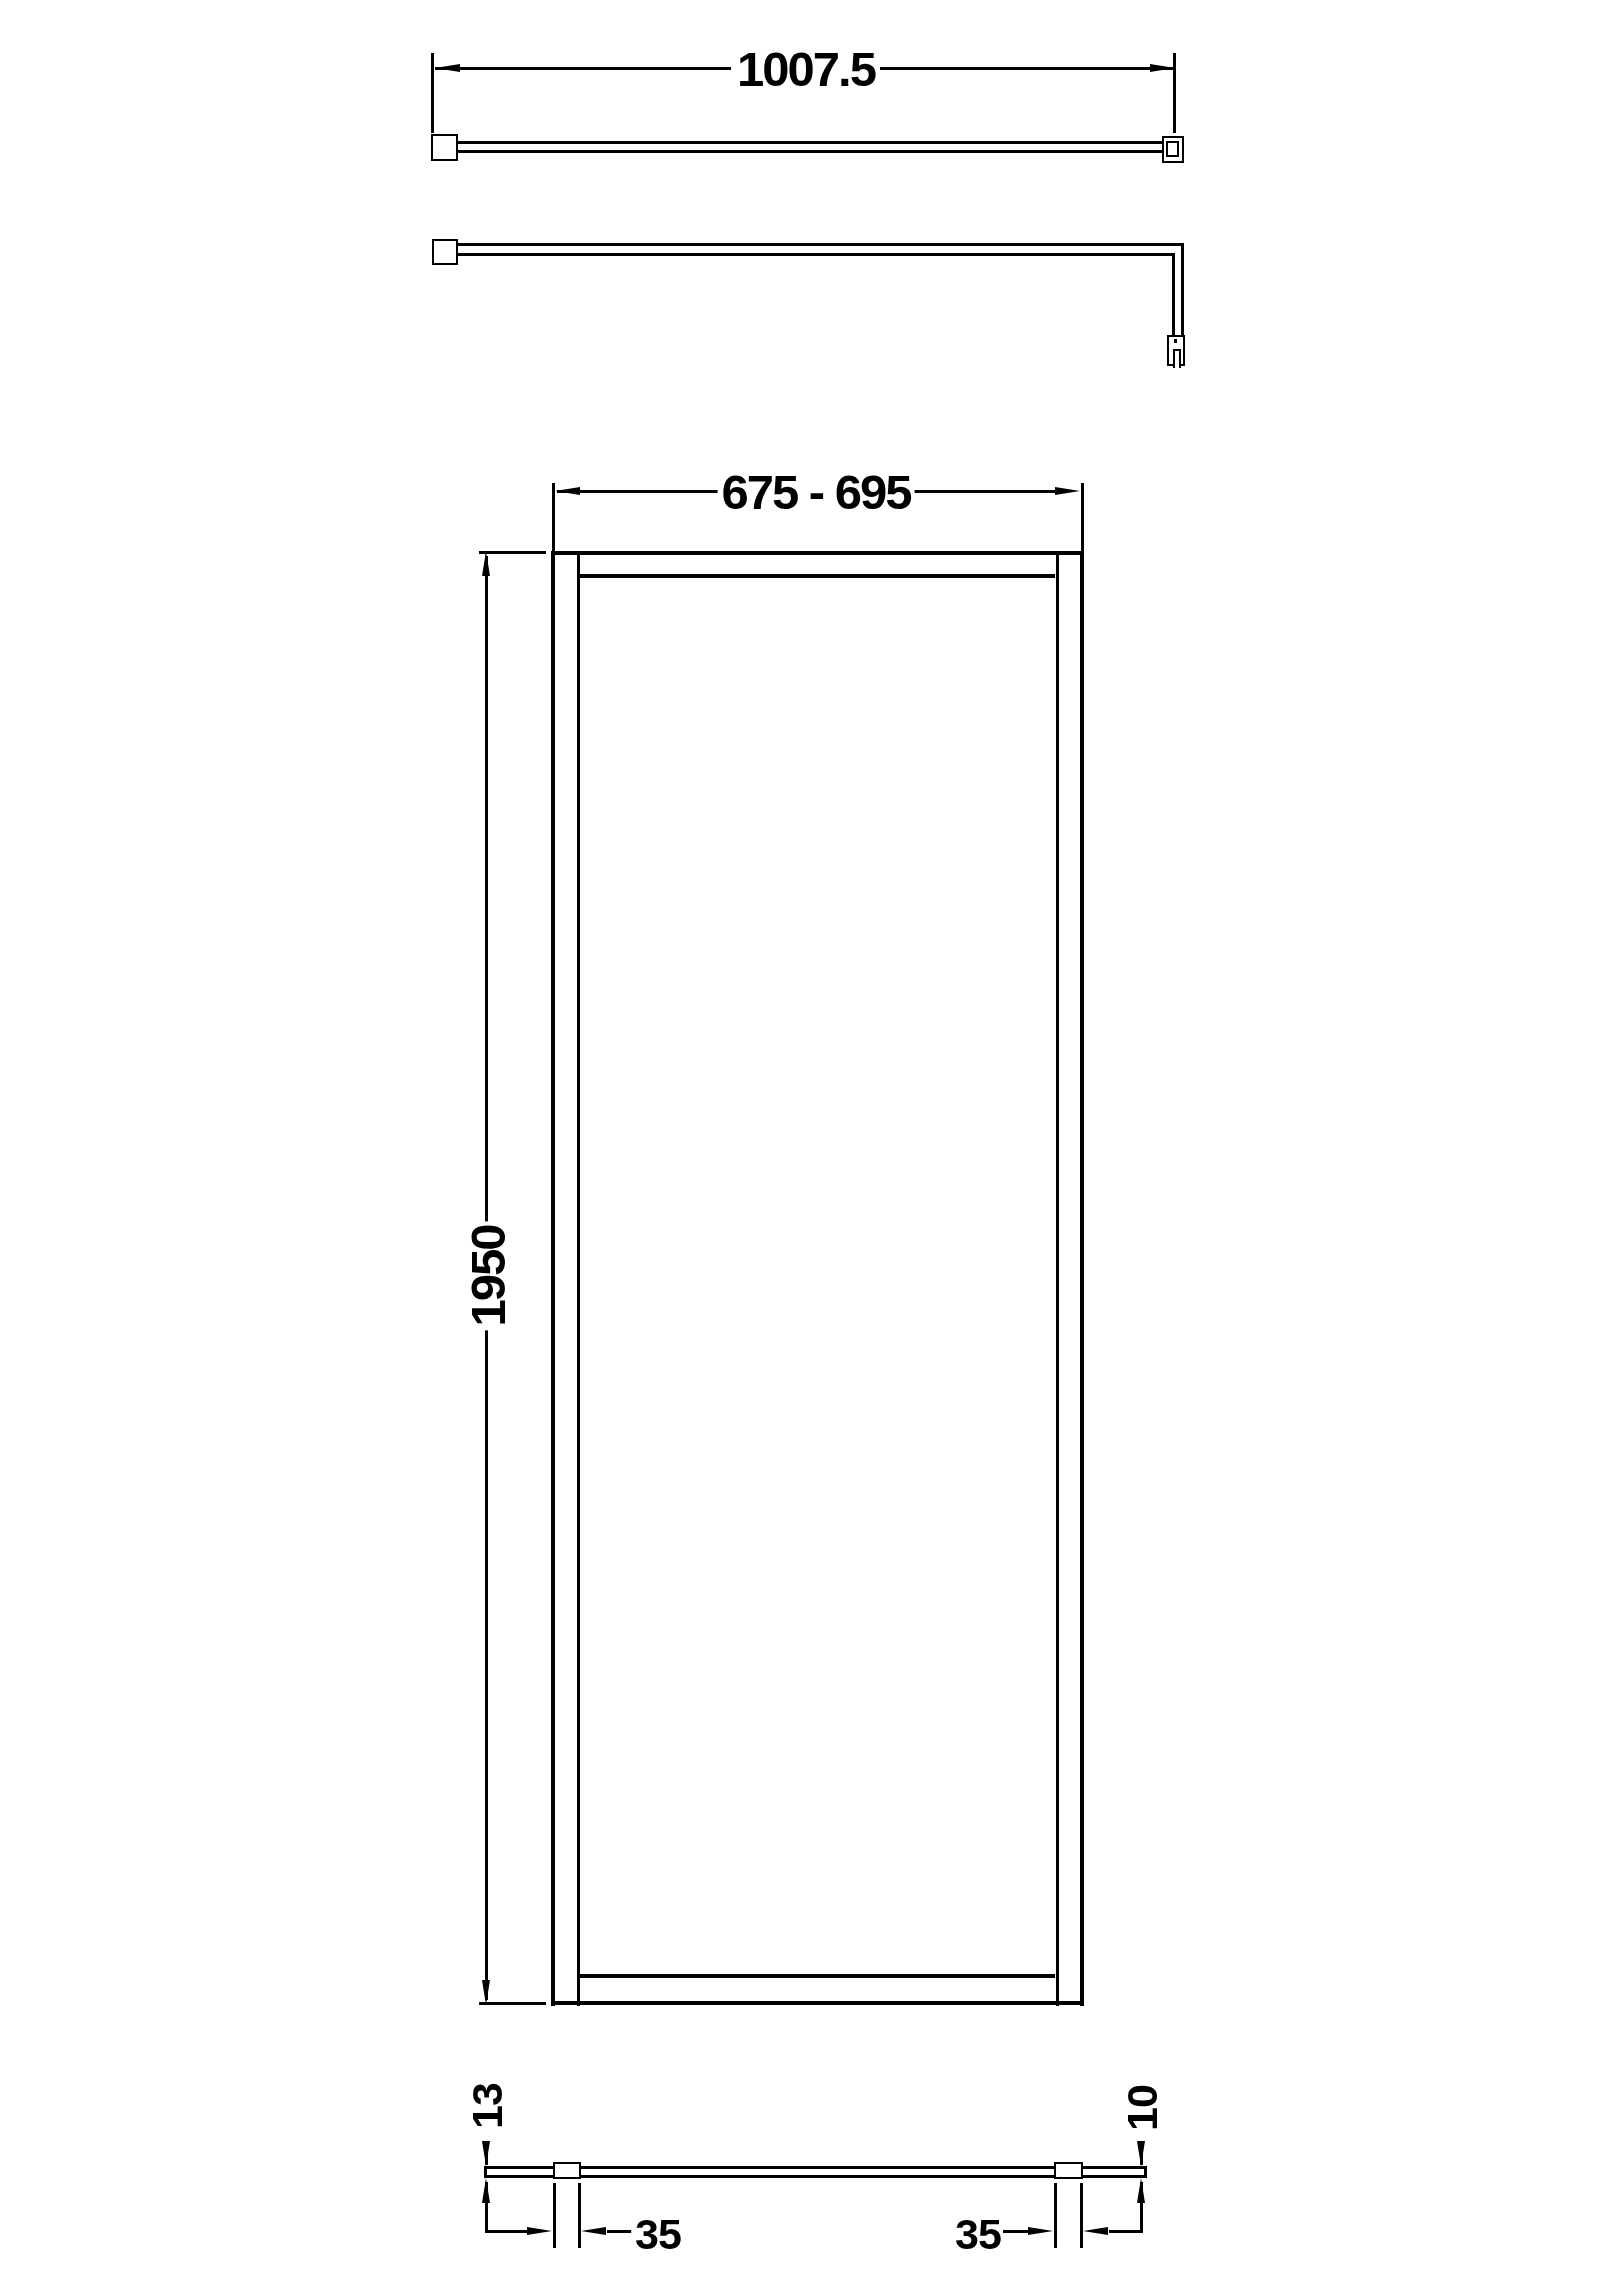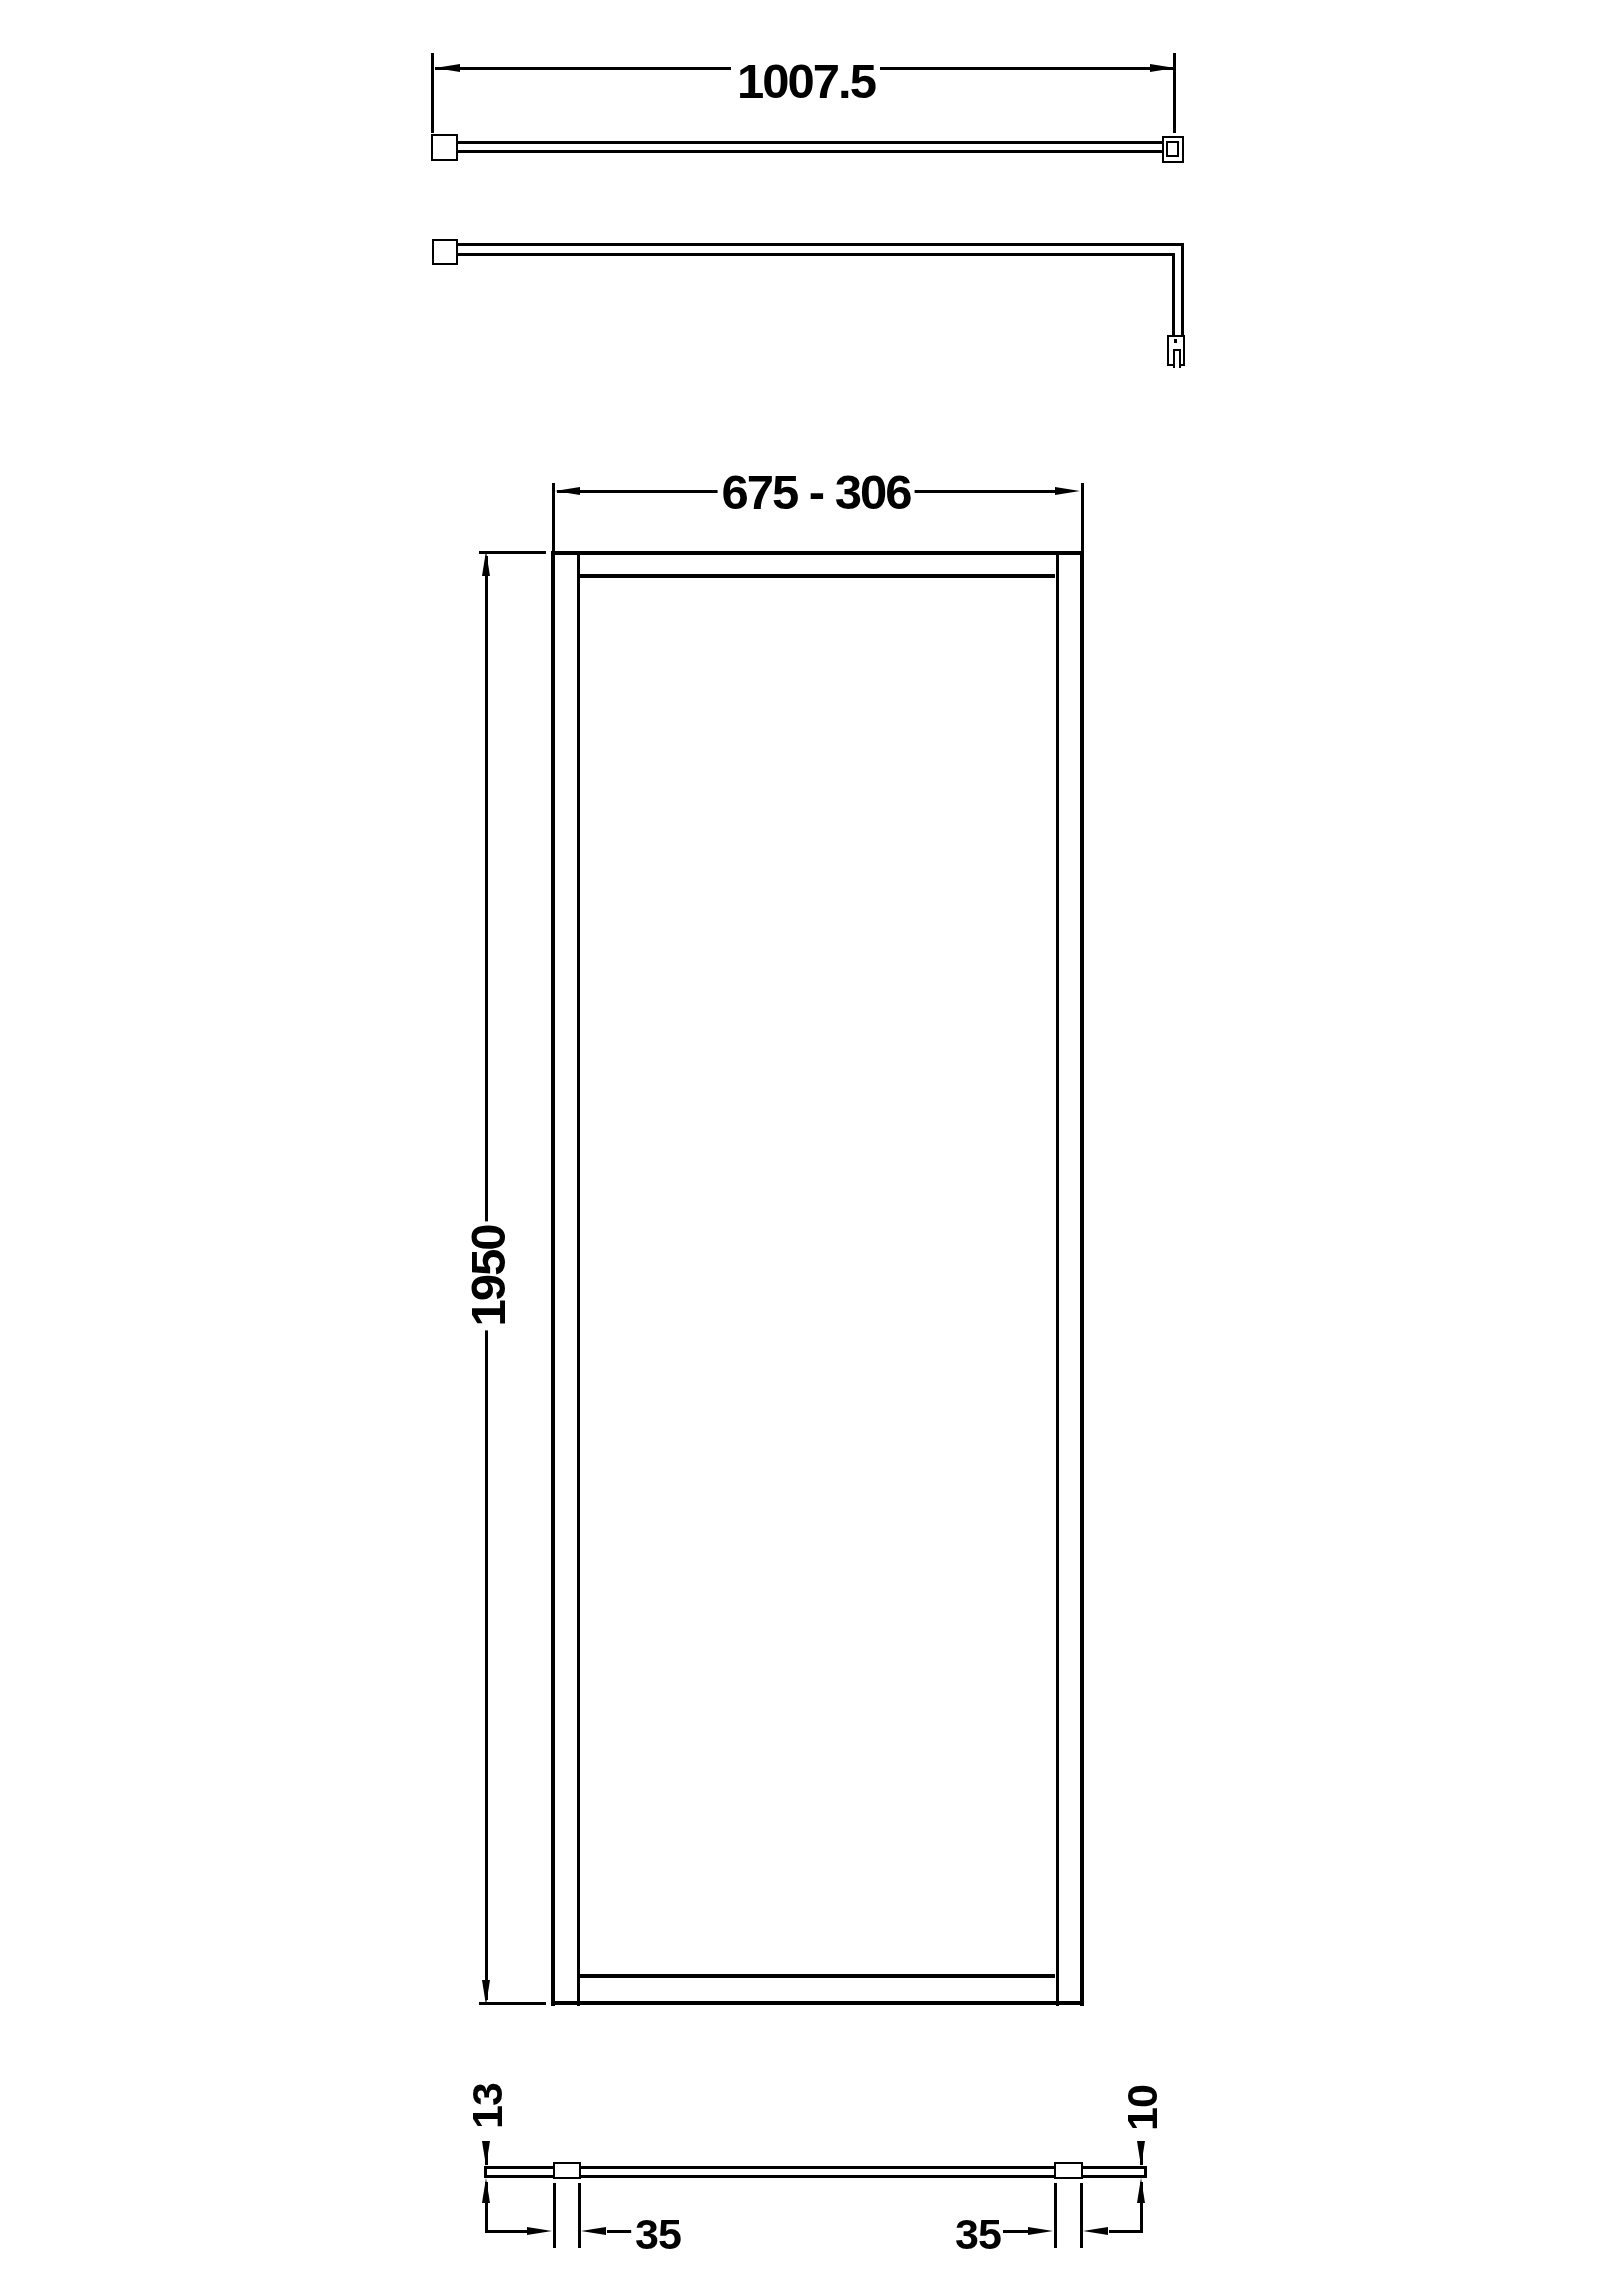--- a/index.html
+++ b/index.html
@@ -26,21 +26,21 @@
 
 <div class="canvas">
 
   <div>
     <div class="v" style="left:431px;top:53px;height:80px;"></div>
     <div class="v" style="left:1173px;top:53px;height:80px;"></div>
     <div class="h" style="left:435px;top:67px;width:296px;"></div>
     <div class="h" style="left:880px;top:67px;width:294px;"></div>
     <div class="ar aL" style="left:435px;top:64px;"></div>
     <div class="ar aR" style="left:1150px;top:64px;"></div>
-    <div class="lbl big" style="left:806px;top:69px;margin-top:12px;">1007.5</div>
+    <div class="lbl big" style="left:806px;top:69px;">1007.5</div>
     <div class="h" style="left:455px;top:141px;width:710px;"></div>
     <div class="h" style="left:455px;top:150px;width:710px;"></div>
     <div class="rect" style="left:431px;top:134px;width:27.4px;height:27.4px;"></div>
     <div class="rect" style="left:1162px;top:136px;width:21.6px;height:26.5px;"></div>
     <div class="rect" style="left:1166px;top:141px;width:12.7px;height:15.7px;border-width:2px;"></div>
   </div>
 
   <div>
     <div class="rect" style="left:432px;top:239px;width:25.5px;height:25.5px;"></div>
     <div class="h" style="left:456px;top:243px;width:728px;"></div>
@@ -54,21 +54,21 @@
   </div>
 
   <div>
 
     <div class="v" style="left:552px;top:483px;height:69px;"></div>
     <div class="v" style="left:1081px;top:483px;height:69px;"></div>
     <div class="h" style="left:557px;top:490px;width:171px;"></div>
     <div class="h" style="left:906px;top:490px;width:151px;"></div>
     <div class="ar aL" style="left:555px;top:487px;"></div>
     <div class="ar aR" style="left:1055px;top:487px;"></div>
-    <div class="lbl big" style="left:816px;top:492px;">675 - 306</div>
+    <div class="lbl big" style="left:816px;top:492px;">675 - 695</div>
 
     <div class="h thick" style="left:551px;top:551px;width:533px;"></div>
     <div class="h thick" style="left:551px;top:2001px;width:533px;"></div>
     <div class="v thick" style="left:551px;top:551px;height:1455px;"></div>
     <div class="v" style="left:577px;top:551px;height:1455px;"></div>
     <div class="v" style="left:1056px;top:551px;height:1455px;"></div>
     <div class="v thick" style="left:1080px;top:551px;height:1455px;"></div>
     <div class="h thick" style="left:580px;top:574px;width:475px;"></div>
     <div class="h thick" style="left:580px;top:1974px;width:475px;"></div>
 

